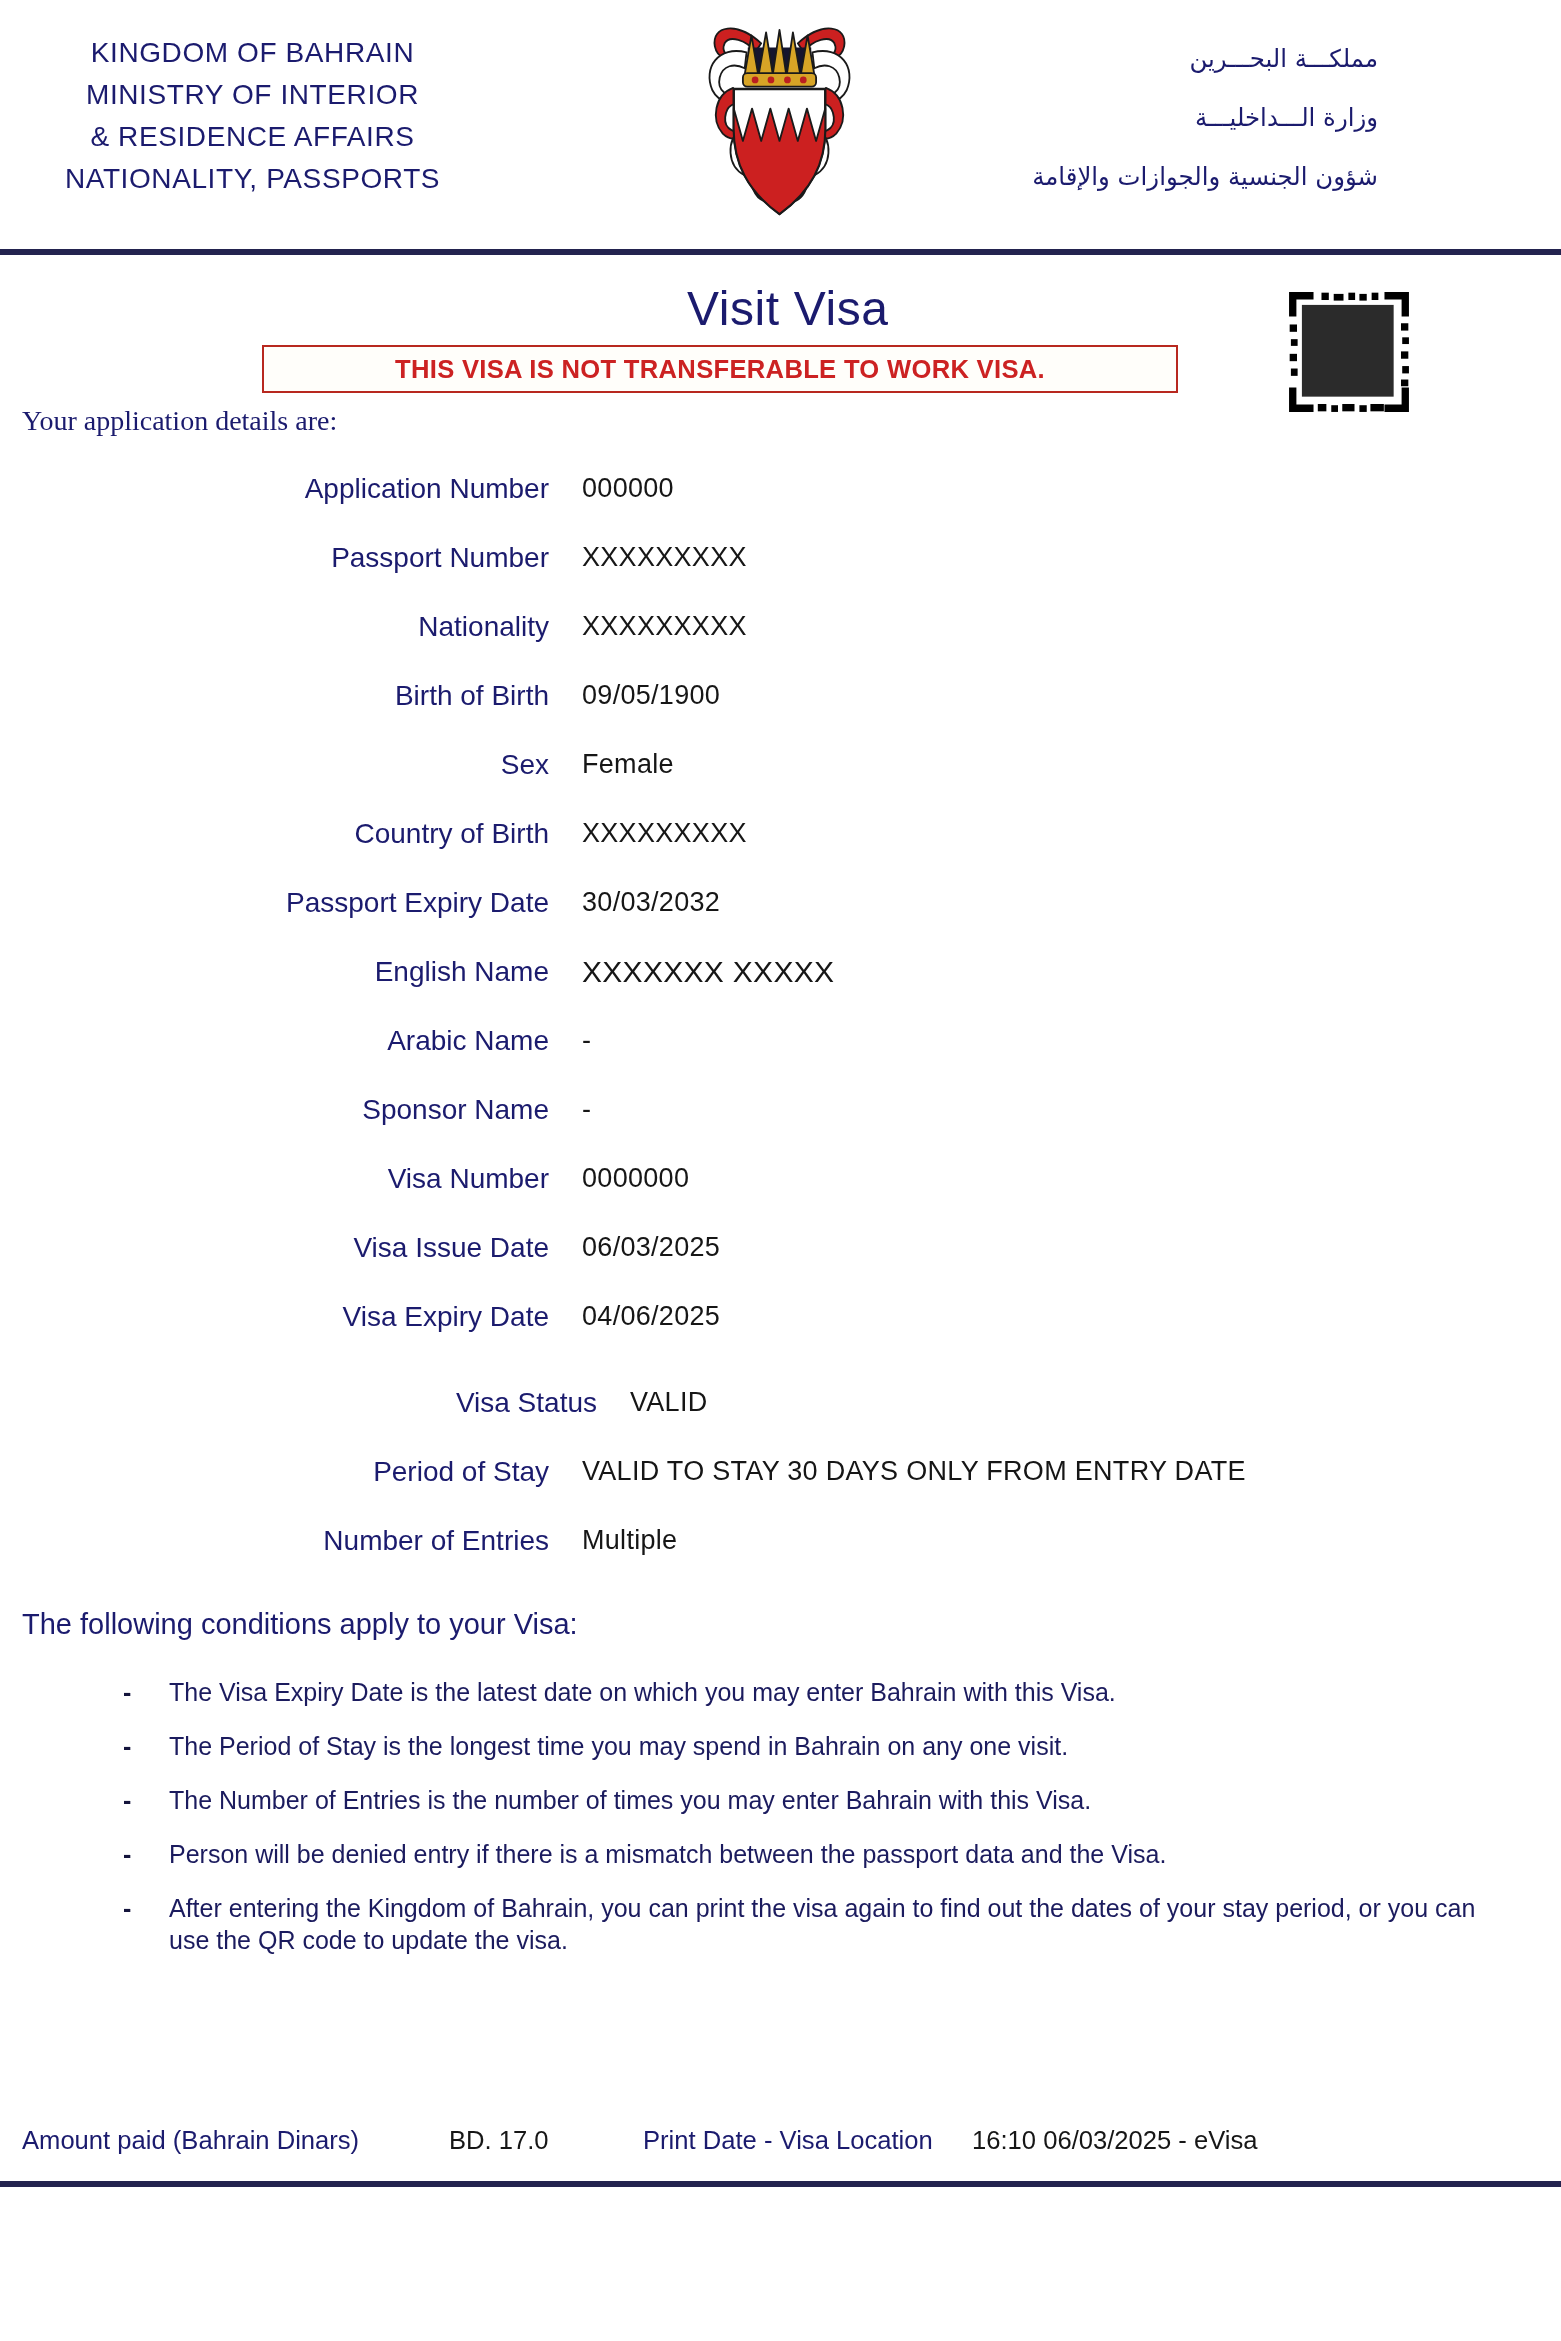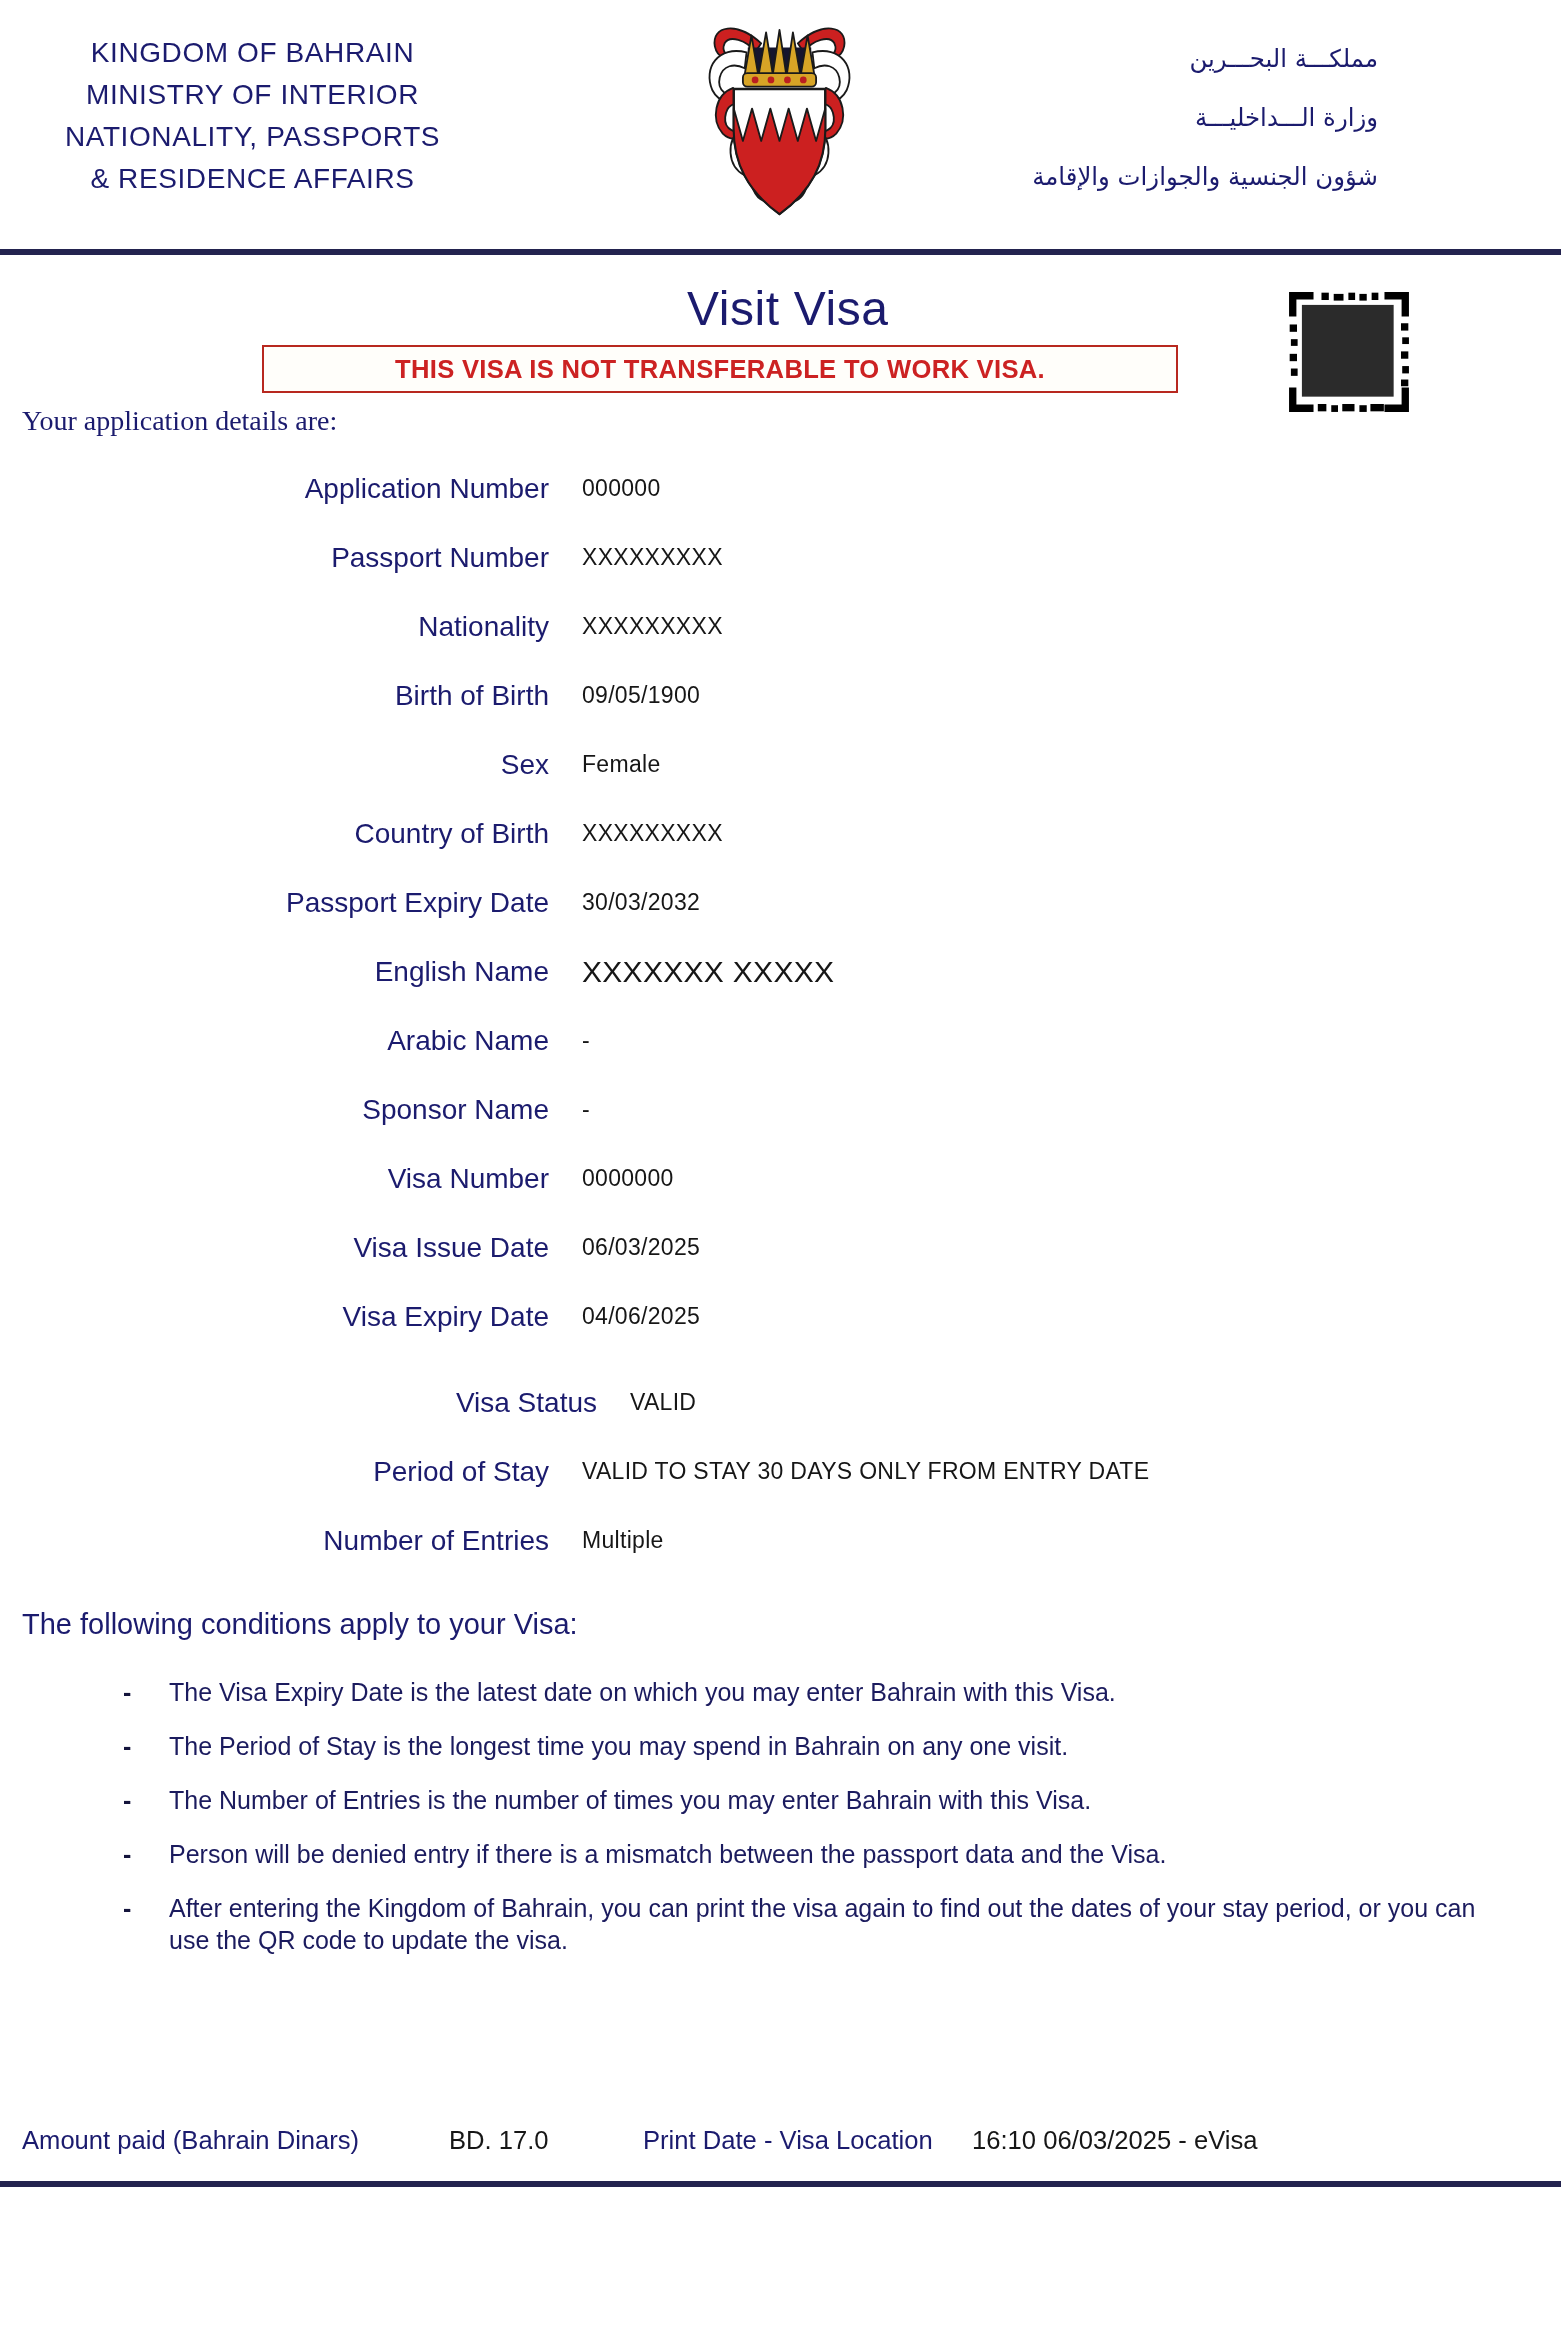--- a/index.html
+++ b/index.html
@@ -34,21 +34,21 @@
     background:#fffefa;
   }
   .warnbox span{color:#cc2222;font-weight:bold;font-size:25.6px;letter-spacing:0.3px;}
   .qr{position:absolute;left:1286px;top:289px;width:126px;height:126px;}
   
   .intro{position:absolute;left:22px;top:405px;font-size:28px;color:#1b1b6e;font-family:Liberation Serif, serif;}
   #fields{position:absolute;left:4px;top:454px;width:1561px;padding-left:33px;}
   .frow{display:flex;height:69px;align-items:center;}
   .frow.gap{margin-top:17px;margin-left:48px;}
   .flabel{width:512px;text-align:right;font-size:28px;color:#1b1b6e;flex:0 0 512px;}
-  .fvalue{margin-left:33px;font-size:23px;color:#161616;letter-spacing:0.3px;}
+  .fvalue{margin-left:33px;font-size:27px;color:#161616;letter-spacing:0.3px;}
   .fvalue.small{font-size:30px;}
   
   .cond-head{position:absolute;left:22px;top:1608px;font-size:29px;color:#1b1b6e;}
   #conds{position:absolute;left:0;top:1676px;width:1561px;}
   .crow{display:flex;align-items:flex-start;margin-bottom:22px;font-size:25px;line-height:32px;}
   .cdash{margin-left:123px;width:46px;font-weight:bold;color:#14143c;flex:0 0 46px;}
   .ctext{width:1342px;color:#1b1b5e;}
   
   .footer{position:absolute;left:0;top:2126px;width:1561px;height:37px;}
   .footer span{position:absolute;top:0;font-size:25.6px;white-space:nowrap;}
@@ -59,22 +59,22 @@
   .bottom-rule{position:absolute;left:0;top:2181px;width:1561px;height:5.5px;background:#23234f;}
 </style>
 </head>
 <body>
 
 <div id="page">
 
   <div class="hdr-en">
       <div>KINGDOM OF BAHRAIN</div>
       <div>MINISTRY OF INTERIOR</div>
+      <div>&amp; RESIDENCE AFFAIRS</div>
       <div>NATIONALITY, PASSPORTS</div>
-      <div>&amp; RESIDENCE AFFAIRS</div>
     </div>
 
   <div class="emblem">
     <svg viewBox="0 0 300 350" width="183" height="215" aria-hidden="true">
 
       <g stroke="#1a1a1a" stroke-width="3" stroke-linejoin="round">
         <path fill="#cc2020" d="M120,55 C80,18 38,26 44,60 C48,80 70,88 85,78 C64,82 54,68 60,55 C67,42 96,48 110,70 Z"></path>
         <path fill="#ffffff" d="M96,70 C50,58 24,95 40,132 C51,154 78,156 86,138 C65,147 47,132 52,111 C57,91 76,87 93,96 Z"></path>
         <path fill="#cc2020" d="M74,128 C44,139 37,180 57,203 C72,218 93,211 96,194 C79,207 59,196 61,176 C63,157 76,149 91,158 Z"></path>
         <path fill="#ffffff" d="M88,194 C61,215 65,256 92,271 C108,280 123,269 121,255 C108,267 91,258 91,240 C91,222 102,214 114,223 Z"></path>

